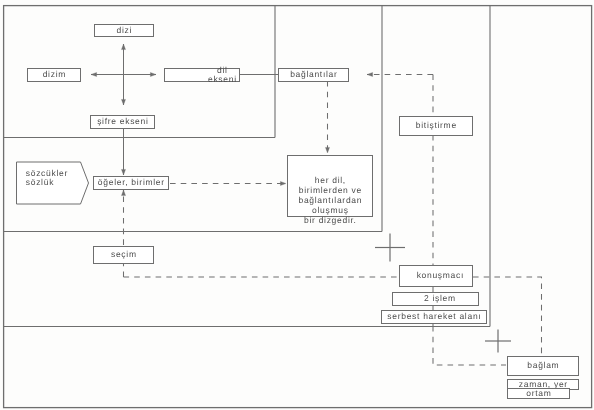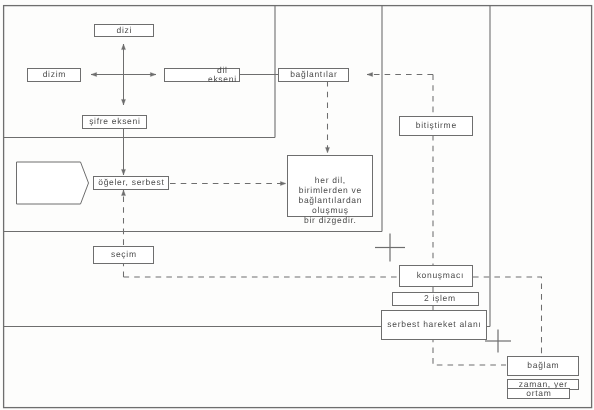--- a/index.html
+++ b/index.html
@@ -61,35 +61,39 @@
         <line x1="375" y1="247.5" x2="405" y2="247.5" stroke="#6e6e6e" stroke-width="1.2"></line>
         <line x1="390" y1="233.5" x2="390" y2="261.5" stroke="#6e6e6e" stroke-width="1.2"></line>
       </g>
       <g>
         <line x1="485" y1="341" x2="511" y2="341" stroke="#6e6e6e" stroke-width="1.2"></line>
         <line x1="498" y1="329.5" x2="498" y2="352.5" stroke="#6e6e6e" stroke-width="1.2"></line>
       </g>
       <path d="M16.5,162 L80.5,162 L88.5,183 L80.5,204 L16.5,204 Z" fill="#ffffff" stroke="#6e6e6e" stroke-width="1"></path>
     </svg>
 
+  <div class="pent" style="left: 16px; top: 161.5px; width: 72px; height: 42px;">
+    <span>sözcükler
+sözlük</span>
+  </div>
 
   <div id="nodes">
       <div class="node" style="left: 94px; top: 24px; width: 60px; height: 13px;"><span>dizi</span></div>
       <div class="node" style="left: 27px; top: 68px; width: 54px; height: 14px;"><span>dizim</span></div>
       <div class="node" style="left: 164px; top: 68px; width: 76px; height: 14px; padding-left: 40px;"><span>dil ekseni</span></div>
       <div class="node" style="left: 278px; top: 68px; width: 71px; height: 14px;"><span>bağlantılar</span></div>
-      <div class="node" style="left: 82px; top: 115px; width: 65px; height: 14px;"><span>şifre ekseni</span></div>
-      <div class="node" style="left: 93px; top: 176px; width: 76px; height: 14px;"><span>öğeler, serbest</span></div>
+      <div class="node" style="left: 90px; top: 115px; width: 65px; height: 14px;"><span>şifre ekseni</span></div>
+      <div class="node" style="left: 93px; top: 176px; width: 76px; height: 14px;"><span>öğeler, birimler</span></div>
       <div class="node" style="left: 287px; top: 155px; width: 86px; height: 62px;"><span style="line-height: 10px; position: relative; top: 14px;">her dil,
 birimlerden ve
 bağlantılardan
 oluşmuş
 bir dizgedir.</span></div>
       <div class="node" style="left: 399px; top: 116px; width: 74px; height: 20px;"><span>bitiştirme</span></div>
       <div class="node" style="left: 93px; top: 246px; width: 61px; height: 18px;"><span>seçim</span></div>
       <div class="node" style="left: 399px; top: 265px; width: 74px; height: 22px; padding-left: 8px;"><span>konuşmacı</span></div>
       <div class="node" style="left: 392px; top: 292px; width: 87px; height: 14px; padding-left: 8px;"><span>2 işlem</span></div>
-      <div class="node" style="left: 381px; top: 310px; width: 106px; height: 30px; justify-content: center;"><span>serbest hareket alanı</span></div>
+      <div class="node" style="left: 381px; top: 310px; width: 106px; height: 14px; justify-content: center;"><span>serbest hareket alanı</span></div>
       <div class="node" style="left: 507px; top: 356px; width: 72px; height: 20px;"><span>bağlam</span></div>
       <div class="node" style="left: 507px; top: 379px; width: 72px; height: 11px;"><span>zaman, yer</span></div>
       <div class="node" style="left: 507px; top: 388px; width: 63px; height: 11px;"><span>ortam</span></div>
     </div>
 </div>
 
 </body></html>

